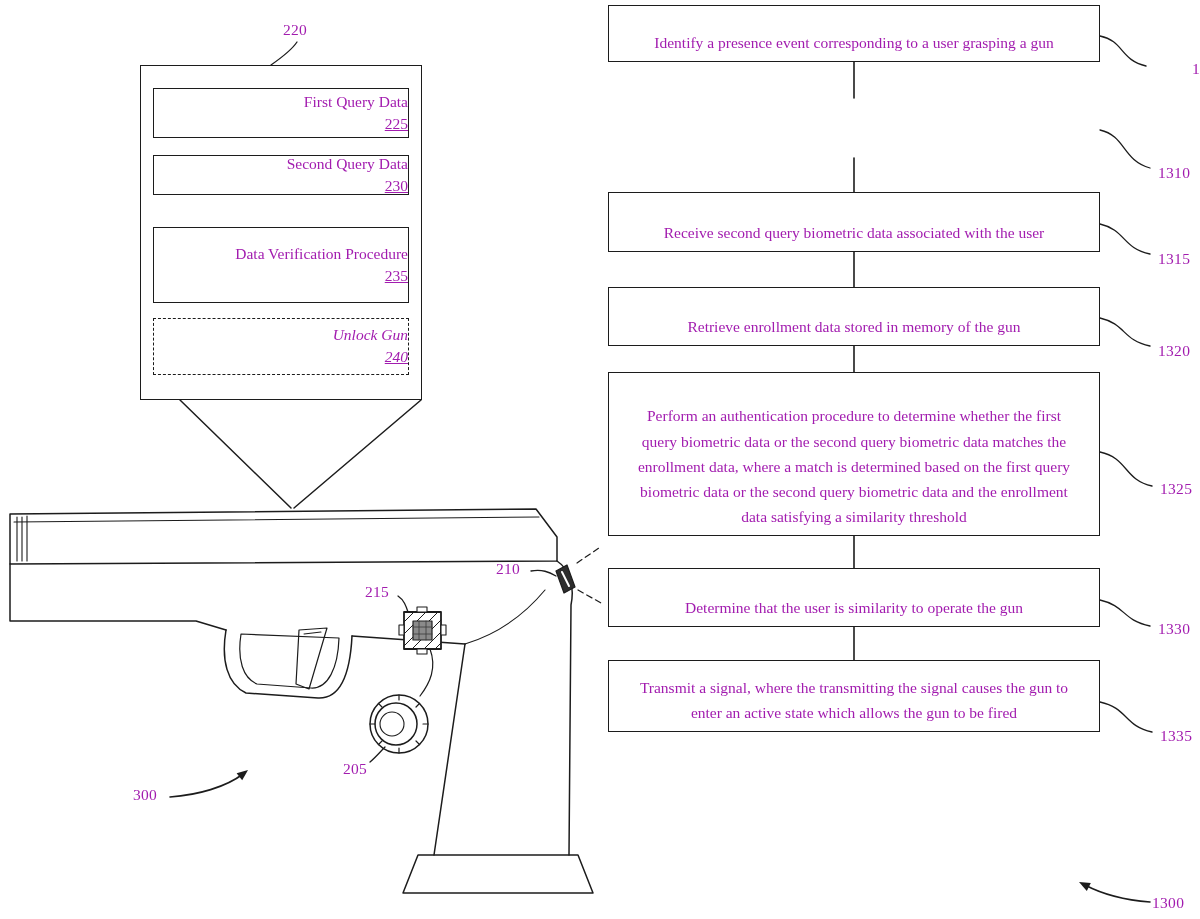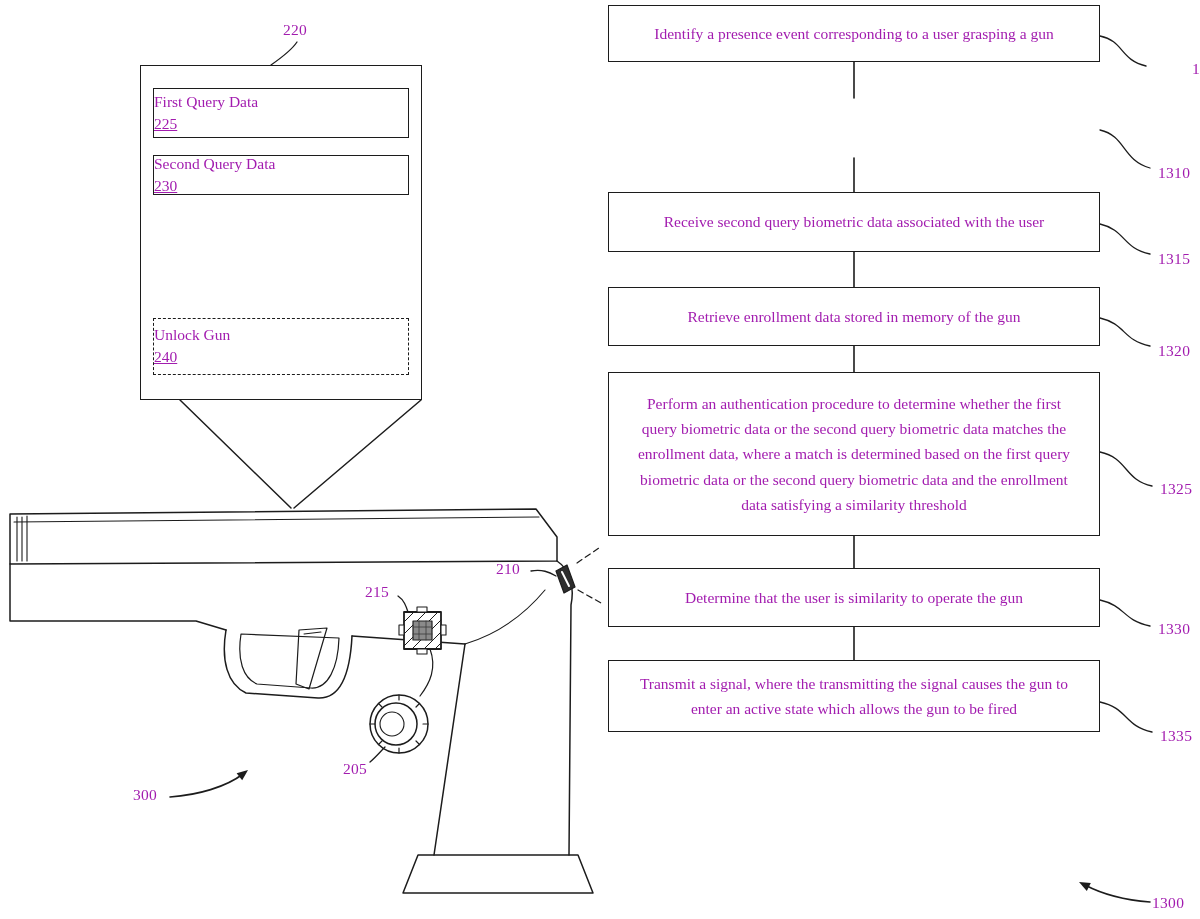--- a/index.html
+++ b/index.html
@@ -10,31 +10,31 @@
   svg.art{position:absolute;left:0;top:0;pointer-events:none;}
 
   
   .memory-box{
     position:absolute;left:140px;top:65px;width:282px;height:335px;
     border:1.8px solid #1c1c1c;background:#fff;box-sizing:border-box;
   }
   .mem-item{
     position:absolute;left:12px;width:256px;box-sizing:border-box;
     border:1.5px solid #1c1c1c;background:#fff;
-    display:flex;flex-direction:column;align-items:flex-start;justify-content:center;
+    display:flex;flex-direction:column;align-items:flex-end;justify-content:center;
     font-size:15.5px;line-height:1.35;text-align:center;gap:1px;
   }
-  .mem-item.dashed{border-style:dashed;}
+  .mem-item.dashed{border-style:dashed;font-style:italic;}
   .mem-ref{text-decoration:underline;}
 
   
   .flow-box{
     position:absolute;left:608px;width:492px;box-sizing:border-box;
     border:1.6px solid #1c1c1c;background:#fff;
-    display:flex;align-items:center;justify-content:center;
+    display:flex;align-items:flex-end;justify-content:center;
     text-align:center;padding:6px 24px;font-size:15.5px;line-height:1.62;
   }
   
   .lbl{
     position:absolute;font-size:15.5px;letter-spacing:.3px;white-space:nowrap;
   }
 </style>
 </head>
 <body>
 
@@ -138,20 +138,24 @@
 
   <div class="memory-box">
     <div class="mem-item" style="top:22px;height:50px">
       <span>First Query Data</span>
       <span class="mem-ref">225</span>
     </div>
     <div class="mem-item" style="top:89px;height:40px">
       <span>Second Query Data</span>
       <span class="mem-ref">230</span>
     </div>
+    <div class="mem-item" style="top:161px;height:76px">
+      <span>Data Verification Procedure</span>
+      <span class="mem-ref">235</span>
+    </div>
     <div class="mem-item dashed" style="top:252px;height:57px">
       <span>Unlock Gun</span>
       <span class="mem-ref">240</span>
     </div>
   </div>
 
   <div class="lbl" style="left:133px;top:786px">300</div>
   <div class="lbl" style="left:343px;top:760px">205</div>
   <div class="lbl" style="left:496px;top:560px">210</div>
   <div class="lbl" style="left:365px;top:583px">215</div>

